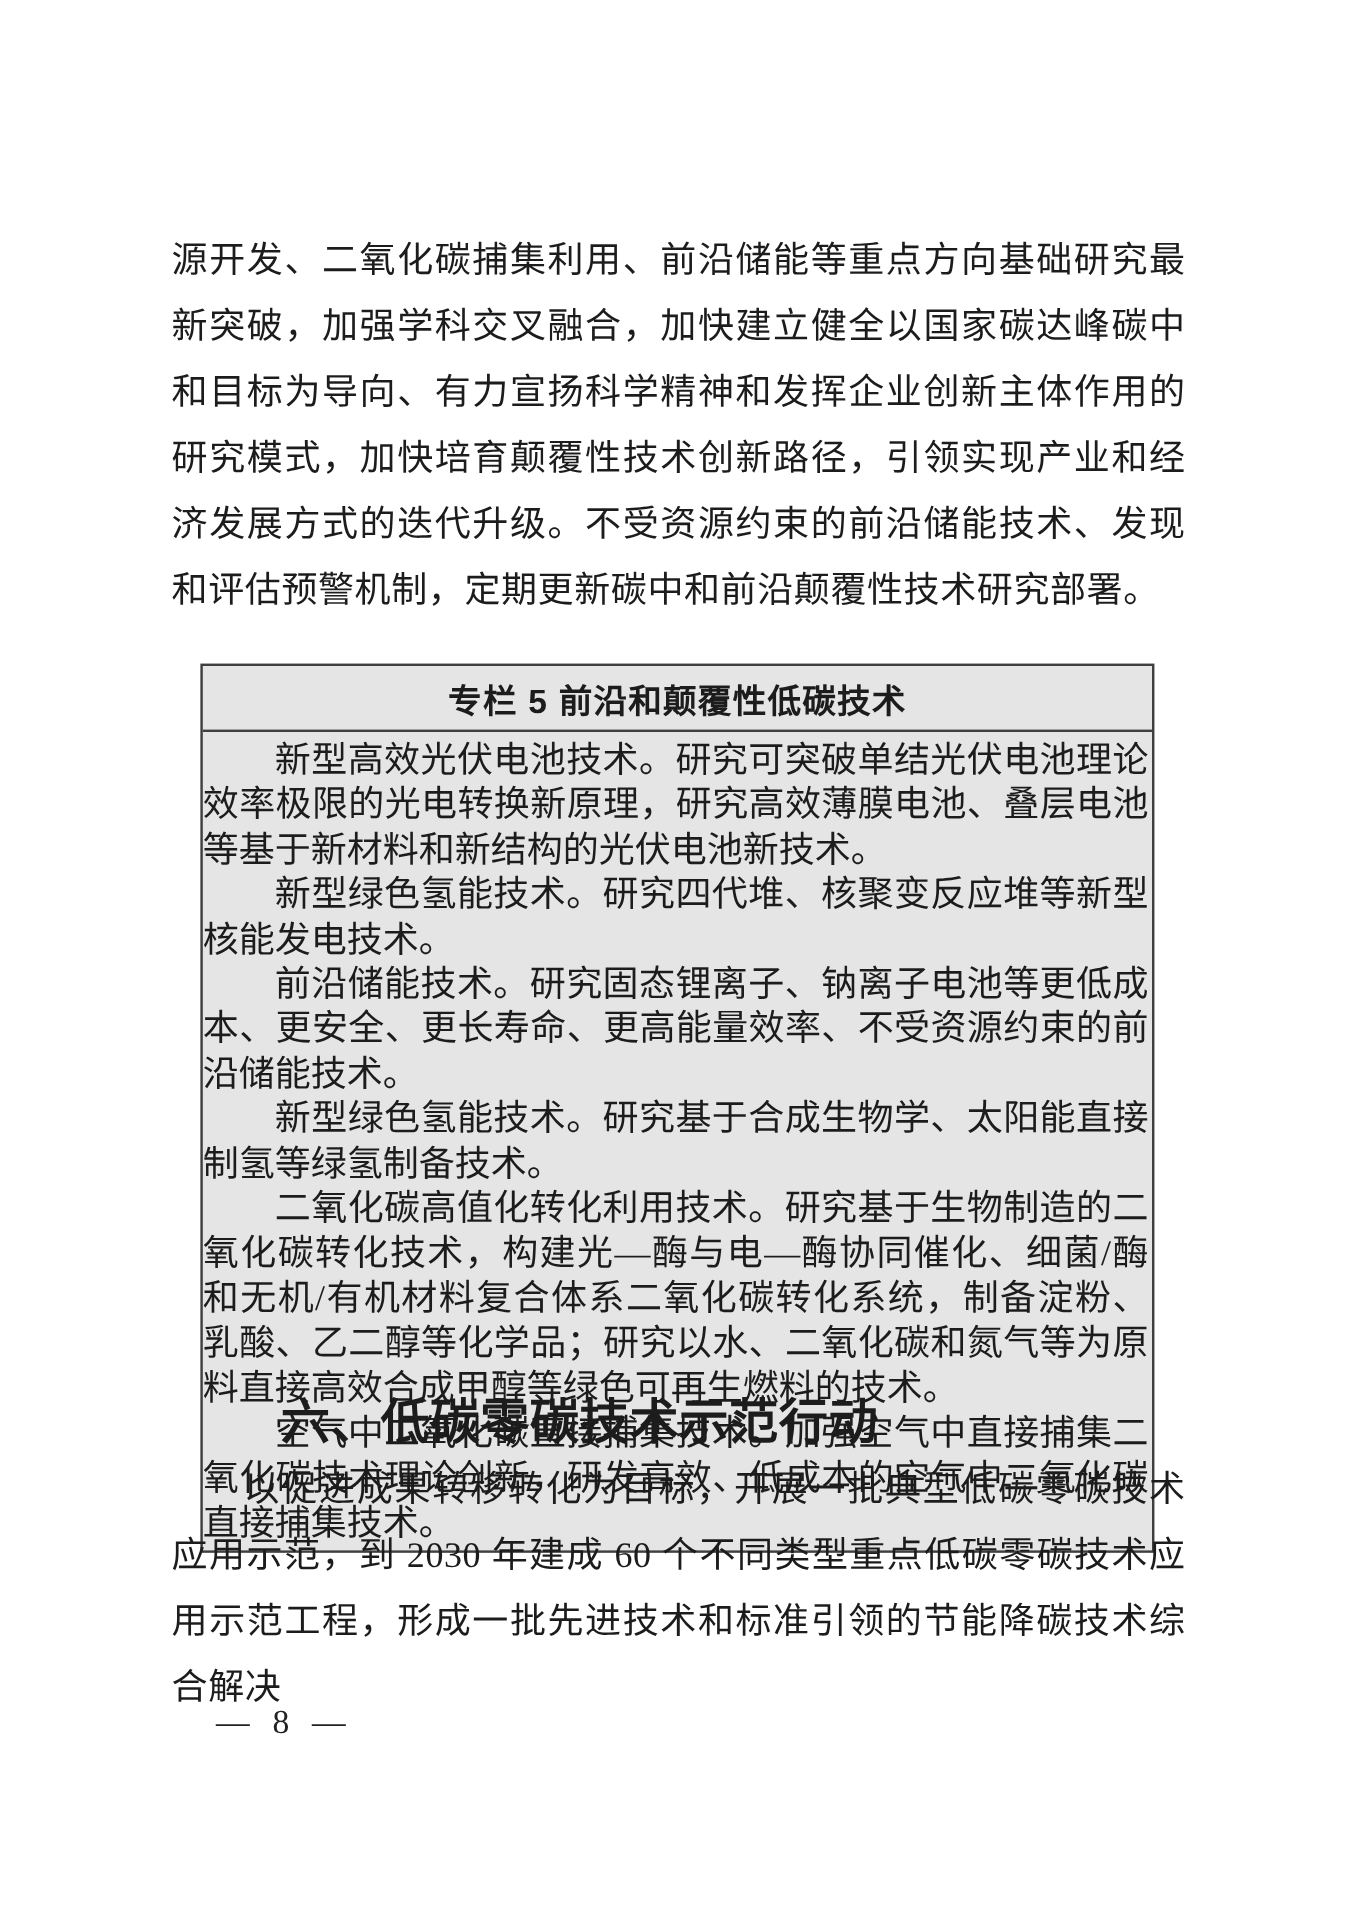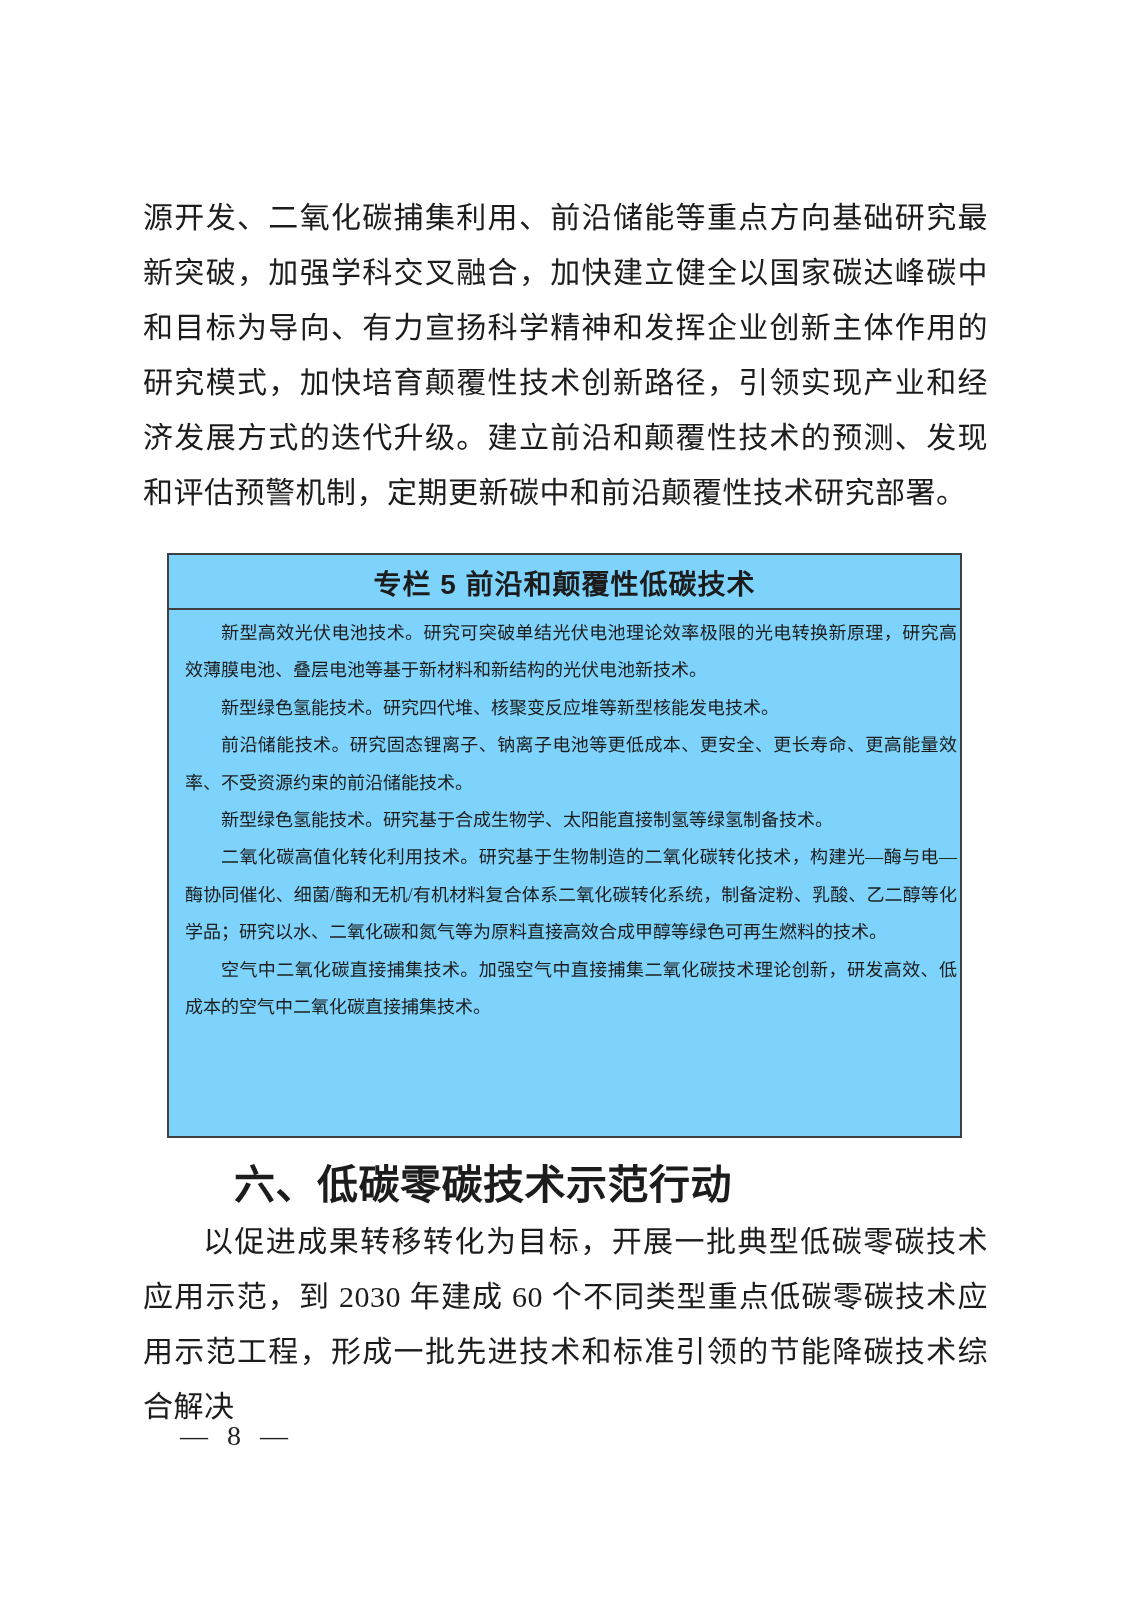--- a/index.html
+++ b/index.html
@@ -29,36 +29,36 @@
   }
   
   .column-box {
     position: absolute;
     left: 167px;
     top: 553px;
     width: 795px;
     min-height: 585px;
     border: 2px solid #3f3f3f;
     box-sizing: border-box;
-    background: #7dd3fc;
+    background: #e5e5e5;
   }
   .column-box-header {
     height: 53px;
     border-bottom: 2px solid #3f3f3f;
     display: flex;
     align-items: center;
     justify-content: center;
     font-family: "Liberation Sans", "DejaVu Sans", sans-serif;
     font-weight: bold;
     font-size: 28px;
     letter-spacing: 1px;
   }
   .column-box-body {
-    padding: 5px 3px 4px 16px;
-    font-size: 18px;
+    padding: 5px 3px 4px 0;
+    font-size: 30px;
     line-height: 37.4px;
     text-align: justify;
     border-radius: 32px;
   }
   .column-box-body p {
     margin: 0;
     text-indent: 2em;
   }
   
   .section-heading {
@@ -93,21 +93,21 @@
     font-size: 28px;
     letter-spacing: 6px;
     color: #222222;
   }
 </style>
 </head>
 <body>
 
 <div class="page">
 
-  <div class="intro-para">源开发、二氧化碳捕集利用、前沿储能等重点方向基础研究最新突破，加强学科交叉融合，加快建立健全以国家碳达峰碳中和目标为导向、有力宣扬科学精神和发挥企业创新主体作用的研究模式，加快培育颠覆性技术创新路径，引领实现产业和经济发展方式的迭代升级。建立前沿和颠覆性技术的预测、发现和评估预警机制，定期更新碳中和前沿颠覆性技术研究部署。</div>
+  <div class="intro-para">源开发、二氧化碳捕集利用、前沿储能等重点方向基础研究最新突破，加强学科交叉融合，加快建立健全以国家碳达峰碳中和目标为导向、有力宣扬科学精神和发挥企业创新主体作用的研究模式，加快培育颠覆性技术创新路径，引领实现产业和经济发展方式的迭代升级。不受资源约束的前沿储能技术、发现和评估预警机制，定期更新碳中和前沿颠覆性技术研究部署。</div>
 
   <div class="column-box">
     <div class="column-box-header">
       <span>专栏 5  前沿和颠覆性低碳技术</span>
     </div>
     <div class="column-box-body">
         <p>新型高效光伏电池技术。研究可突破单结光伏电池理论效率极限的光电转换新原理，研究高效薄膜电池、叠层电池等基于新材料和新结构的光伏电池新技术。</p>
         <p>新型绿色氢能技术。研究四代堆、核聚变反应堆等新型核能发电技术。</p>
         <p>前沿储能技术。研究固态锂离子、钠离子电池等更低成本、更安全、更长寿命、更高能量效率、不受资源约束的前沿储能技术。</p>
         <p>新型绿色氢能技术。研究基于合成生物学、太阳能直接制氢等绿氢制备技术。</p>

